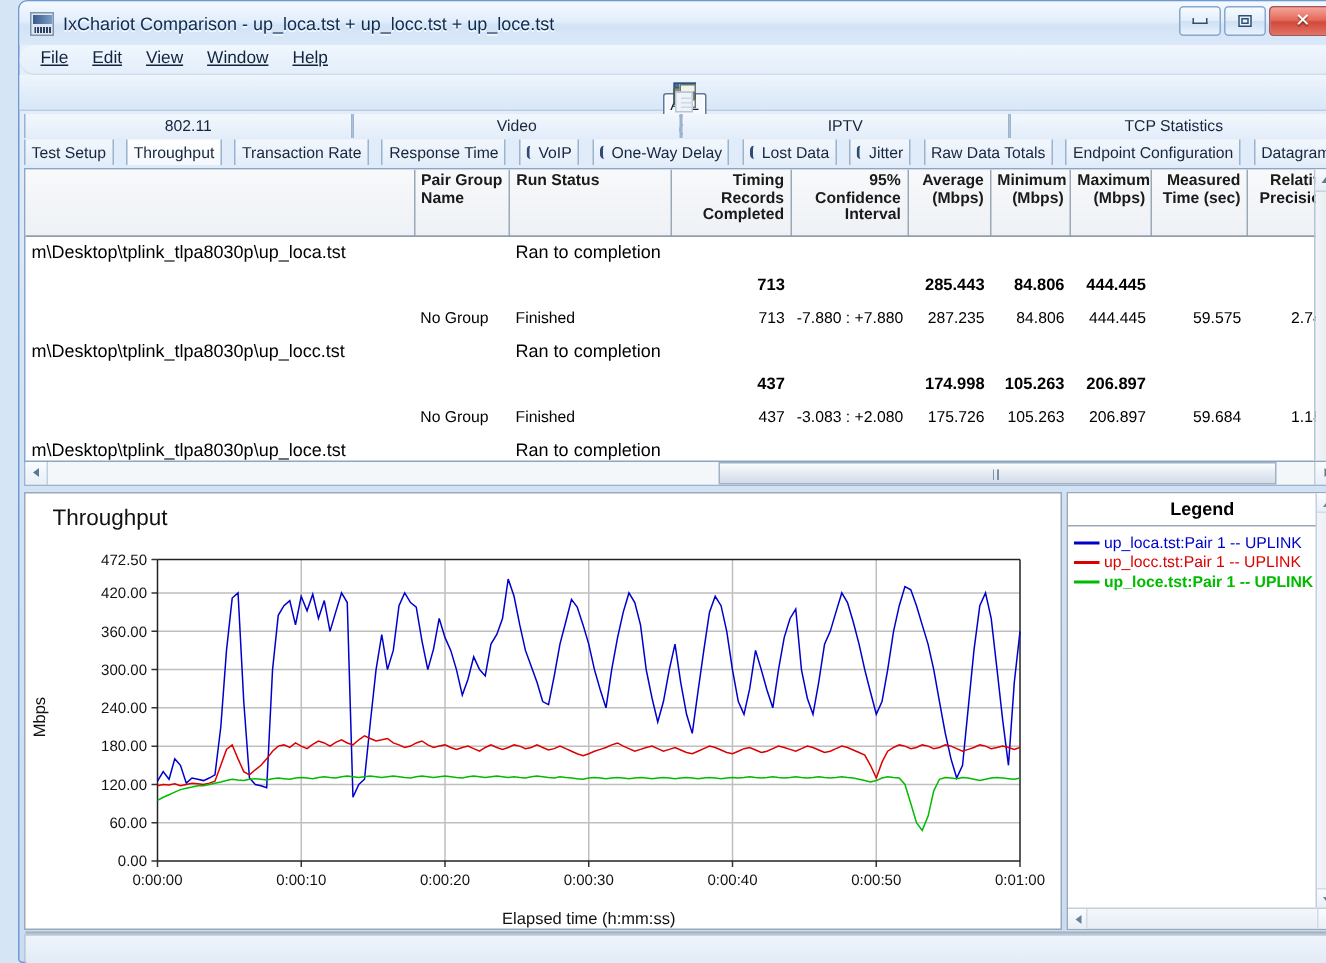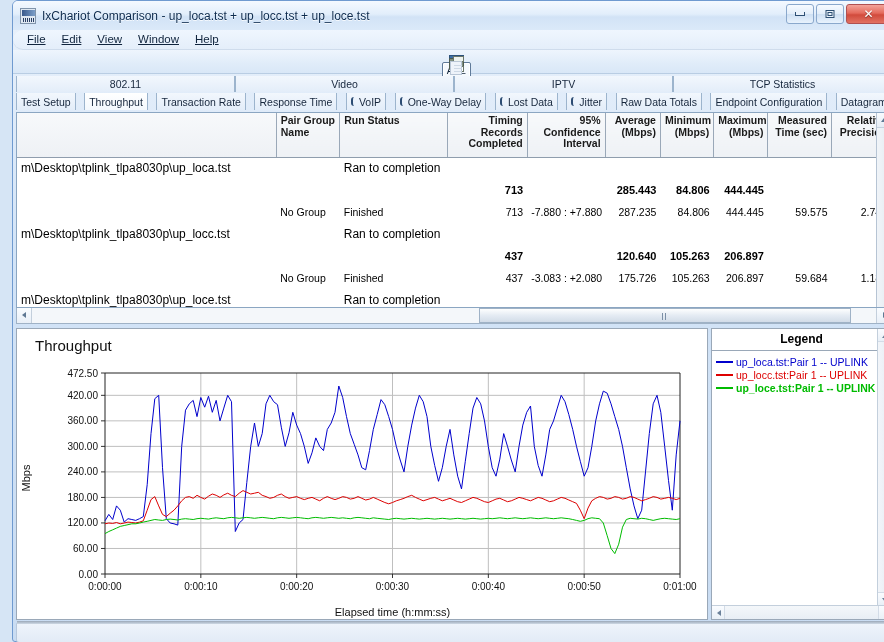--- a/index.html
+++ b/index.html
@@ -420,21 +420,21 @@
             <td class="num"></td>
             <td class="num"></td>
             <td class="num"></td>
           </tr>
           <tr class="sumrow">
             <td></td>
             <td></td>
             <td></td>
             <td class="num">437</td>
             <td class="num"></td>
-            <td class="num">120.640</td>
+            <td class="num">174.998</td>
             <td class="num">105.263</td>
             <td class="num">206.897</td>
             <td class="num"></td>
             <td class="num"></td>
           </tr>
           <tr class="detail">
             <td></td>
             <td>No Group</td>
             <td>Finished</td>
             <td class="num">437</td>

